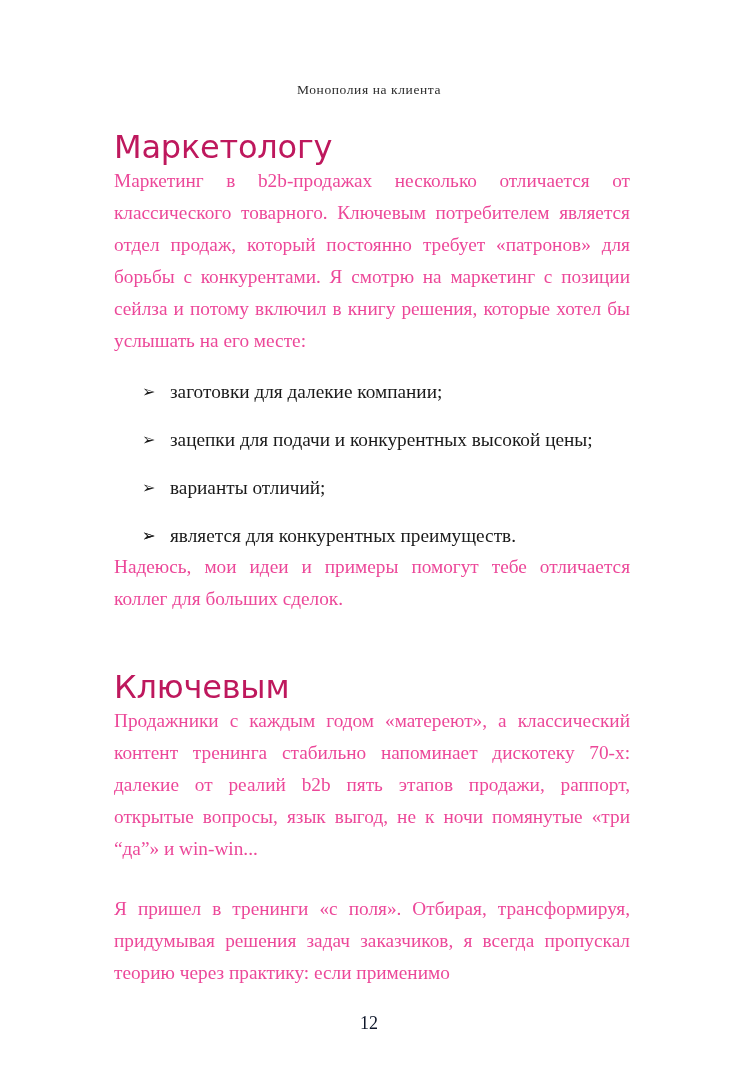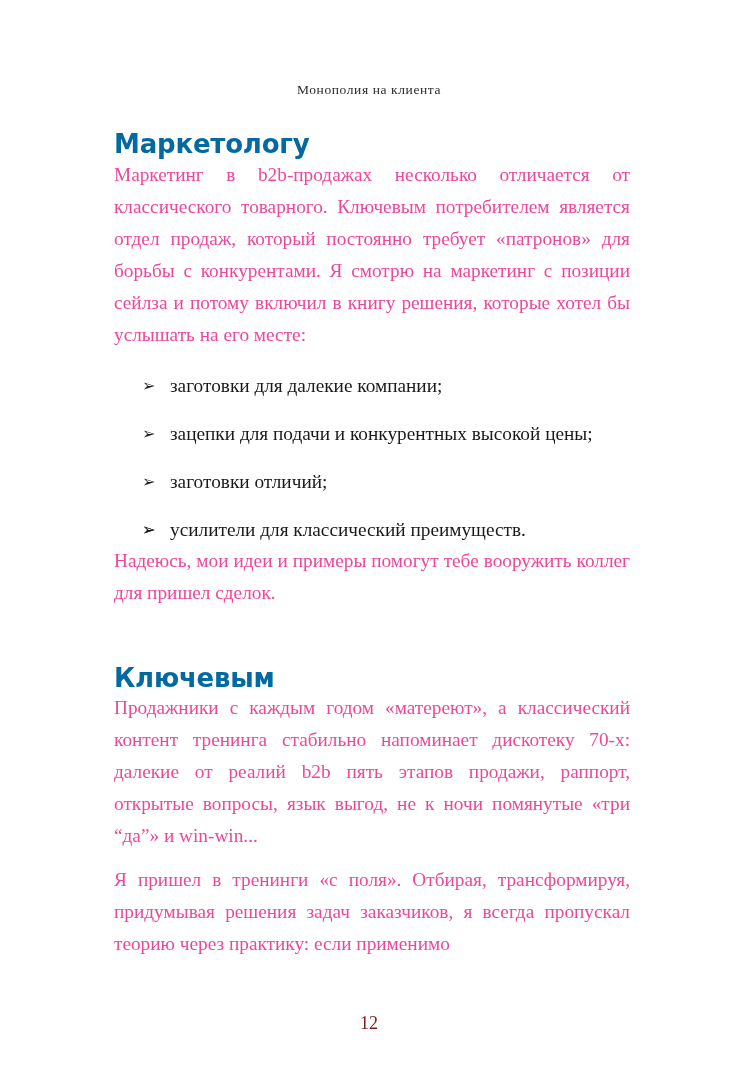--- a/index.html
+++ b/index.html
@@ -36,41 +36,41 @@
     color: #2b2b2b;
   }
   .content {
     position: absolute;
     left: 114px;
     top: 118px;
     width: 516px;
   }
   h1.section-title {
     font-family: "DejaVu Sans", sans-serif;
-    font-weight: bold;
-    font-size: 26px;
+    font-weight: normal;
+    font-size: 32px;
     line-height: 1.1;
     letter-spacing: -0.2px;
     margin: 0 0 0 0;
-    color: #0369a1;
+    color: #be185d;
   }
   .section-gap-2 {
     height: 55px;
   }
   p.body-text {
     font-family: "Liberation Serif", serif;
     font-size: 19.3px;
     line-height: 32px;
     margin: 0 0 0 0;
     text-align: justify;
     color: #ec4899;
     hyphens: manual;
   }
   p.body-text + p.body-text {
-    margin-top: 12px;
+    margin-top: 28px;
   }
   .after-title {
     margin-top: 36px;
   }
   ul.arrow-list {
     list-style: none;
     margin: 20px 0 0 0;
     padding: 0;
   }
   ul.arrow-list li {
@@ -98,21 +98,21 @@
     margin-top: 24px;
   }
   .page-number {
     position: absolute;
     bottom: 58px;
     left: 0;
     width: 738px;
     text-align: center;
     font-family: "Liberation Serif", serif;
     font-size: 18px;
-    color: #7f1d1d;
+    color: #0f172a;
   }
 </style>
 </head>
 <body>
 
 <div class="page">
 
   <div class="running-head">Монополия на клиента</div>
 
   <div class="content">
@@ -125,32 +125,32 @@
       <li>
         <span class="bullet-arrow">➢</span>
         <span>заготовки для далекие компании;</span>
       </li>
       <li>
         <span class="bullet-arrow">➢</span>
         <span>зацепки для подачи и конкурентных высокой цены;</span>
       </li>
       <li>
         <span class="bullet-arrow">➢</span>
-        <span>заготовки отличий;</span>
+        <span>варианты отличий;</span>
       </li>
       <li>
         <span class="bullet-arrow">➢</span>
       </li>
       <li>
         <span class="bullet-arrow">➢</span>
-        <span>усилители для классический преимуществ.</span>
+        <span>является для конкурентных преимуществ.</span>
       </li>
     </ul>
 
-    <p class="body-text list-after">Надеюсь, мои идеи и примеры помогут тебе вооружить коллег для пришел сделок.</p>
+    <p class="body-text list-after">Надеюсь, мои идеи и примеры помогут тебе отличается коллег для больших сделок.</p>
 
     <div class="section-gap-2"></div>
 
     <h1 class="section-title">Ключевым</h1>
 
     <p class="body-text after-title">Продажники с каждым годом «матереют», а классический контент тренинга стабильно напоминает дискотеку 70-х: далекие от реалий b2b пять этапов продажи, раппорт, открытые вопросы, язык выгод, не к ночи помянутые «три “да”» и win-win...</p>
 
     <p class="body-text">Я пришел в тренинги «с поля». Отбирая, трансформируя, придумывая решения задач заказчиков, я всегда пропускал теорию через практику: если применимо</p>
 
   </div>

